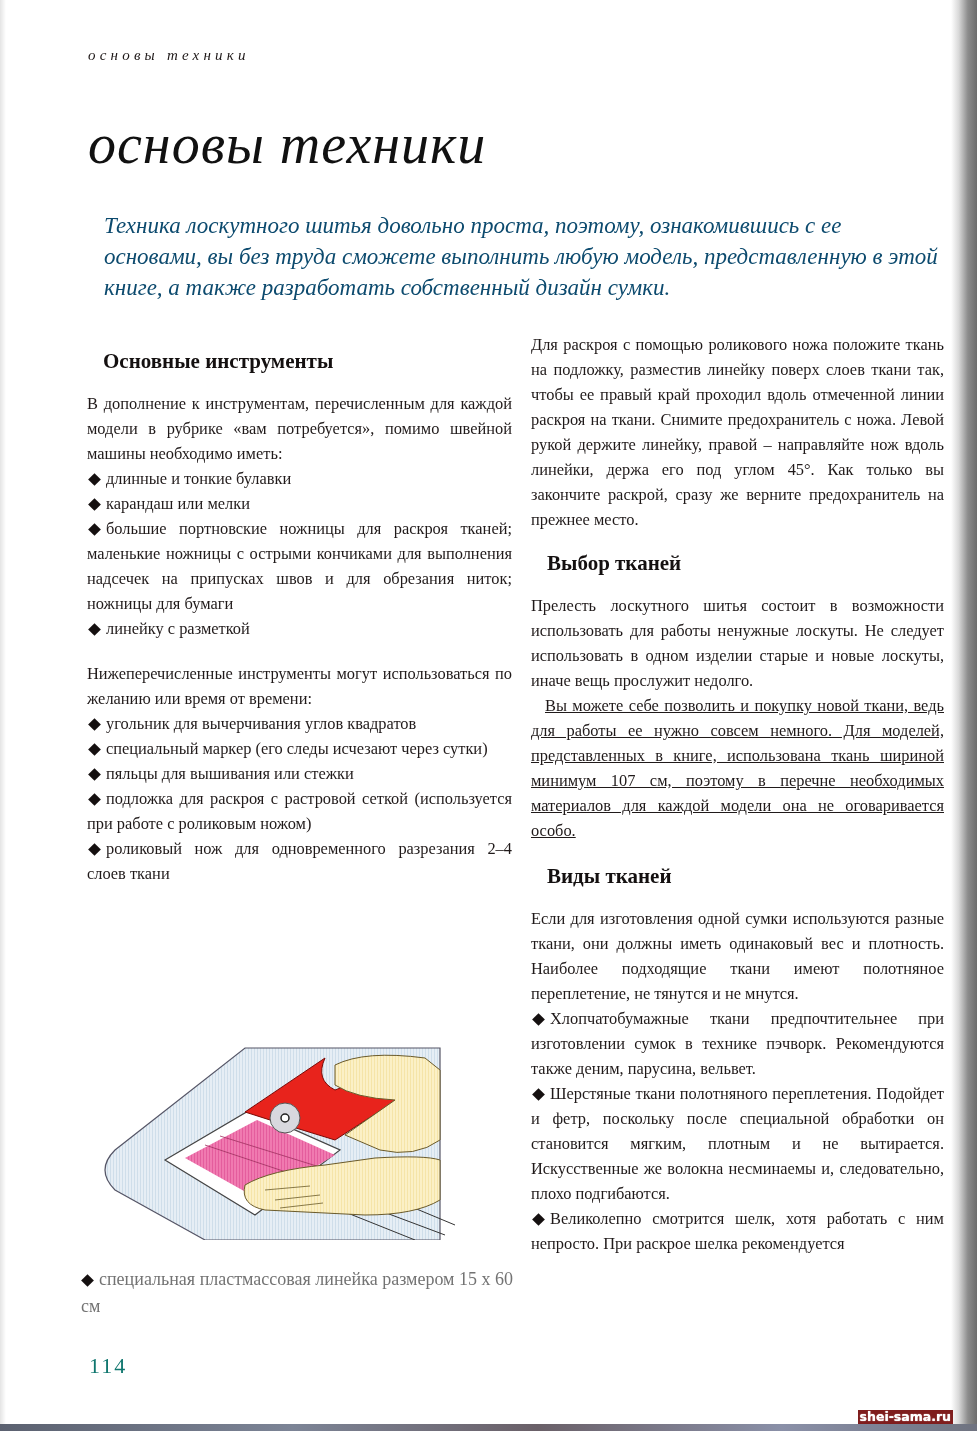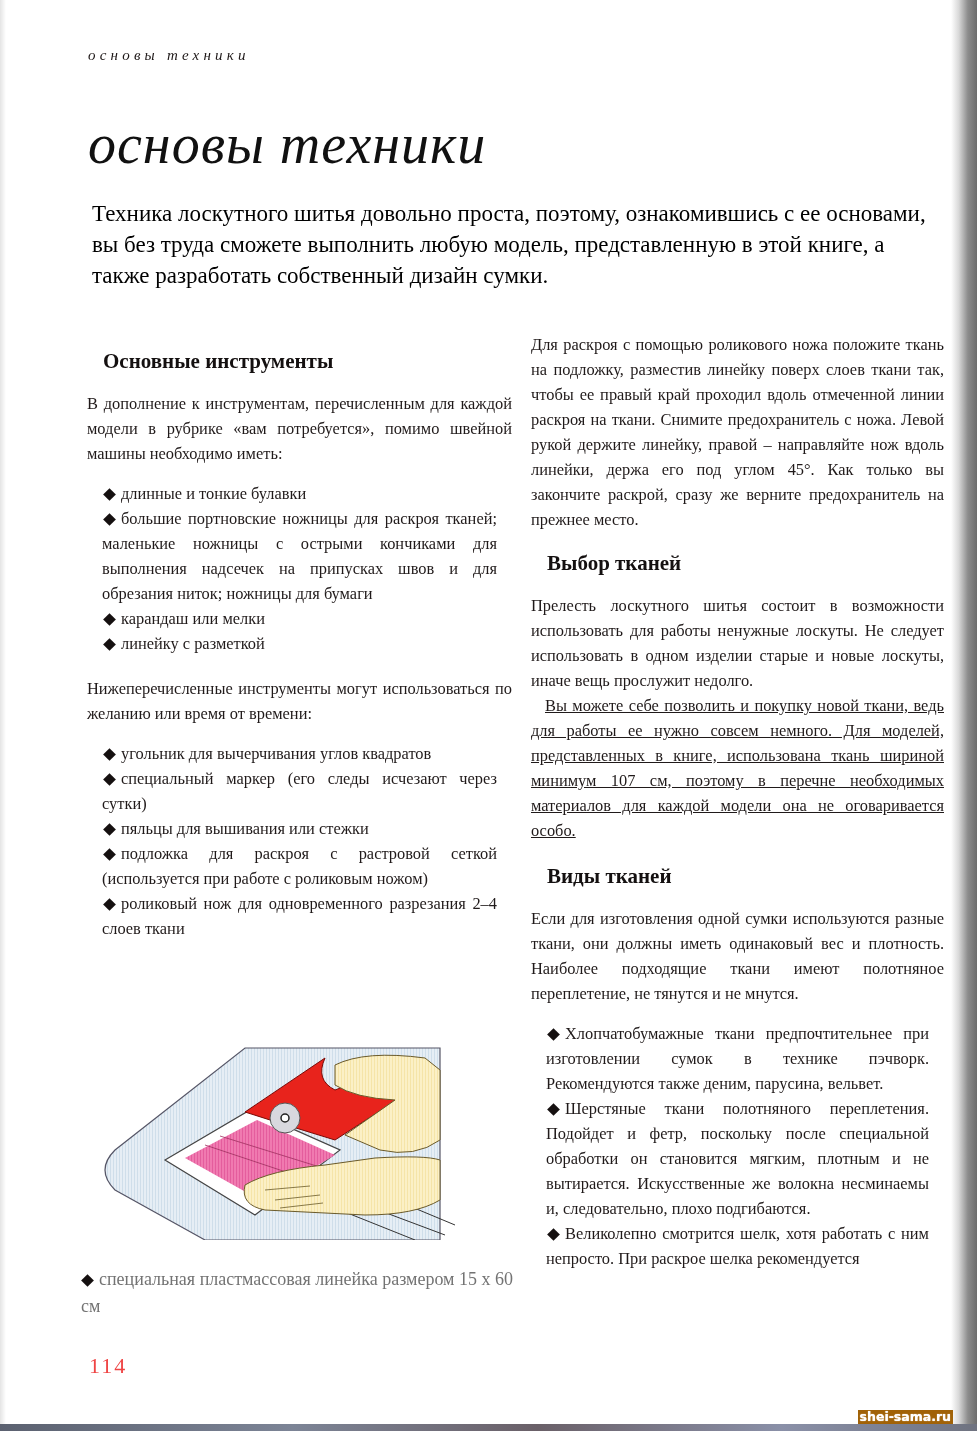--- a/index.html
+++ b/index.html
@@ -25,58 +25,58 @@
       position: absolute; left: 88px; top: 47px;
       font-style: italic; font-size: 15px; letter-spacing: 4.2px;
       color: #1e1818;
     }
     .page-title {
       position: absolute; left: 88px; top: 112px; margin: 0;
       font-style: italic; font-weight: normal; font-size: 56px;
       letter-spacing: 1px; color: #111;
     }
     .intro {
-      position: absolute; left: 88px; top: 194px; width: 840px; margin: 4px;
-      font-size: 23px; line-height: 31px; color: #000000;
+      position: absolute; left: 88px; top: 194px; width: 840px; margin: 16px;
+      font-style: italic; font-size: 23px; line-height: 31px; color: #0c4a6e;
     }
     .col { position: absolute; width: 425px; }
     .col-left { left: 87px; top: 332px; }
     .col-right { left: 531px; top: 332px; width: 413px; }
     .col h2 {
       margin: 16px; font-weight: bold; font-size: 21px; line-height: 27px; color: #141010;
       font-family: "Liberation Serif", "DejaVu Serif", serif;
     }
     .col p, .col li {
       margin: 0; font-size: 16.4px; line-height: 25px; text-align: justify; color: #201a1a;
     }
-    .col ul { list-style: none; margin: 15px; padding: 0; }
+    .col ul { list-style: none; margin: 0; padding: 0; }
     .col li .bullet {
       display: inline-block; width: 9px; height: 9px; background: #151010;
       transform: rotate(45deg); margin: 0 7px 1px 3px; vertical-align: middle;
     }
     .indent { text-indent: 14px; text-decoration: underline; }
     .sec-gap { margin-top: 18px !important; }
     .illustration { position: absolute; left: 95px; top: 1040px; width: 360px; height: 200px; }
     .caption {
       position: absolute; left: 79px; top: 1264px; width: 432px; margin: 2px;
       font-size: 18px; line-height: 27.3px; text-align: justify; color: #737373;
     }
     .caption .bullet {
       display: inline-block; width: 9px; height: 9px; background: #151010;
       transform: rotate(45deg); margin: 0 7px 1px 2px; vertical-align: middle;
     }
     .folio {
       position: absolute; left: 89px; top: 1353px;
-      font-size: 22px; letter-spacing: 2px; color: #ef4444;
+      font-size: 22px; letter-spacing: 2px; color: #0f766e;
     }
     .watermark {
       position: absolute; right: 24px; bottom: 7px;
       font-family: "DejaVu Sans", "Liberation Sans", sans-serif;
       font-weight: bold; font-size: 12.5px; color: #ffffff;
-      background: #a16207; padding: 0 2px; line-height: 14px;
+      background: #7f1d1d; padding: 0 2px; line-height: 14px;
       text-shadow: 0 0 1px #fff;
     }
   </style>
 </head>
 <body>
 
 <div class="page">
   <div class="left-edge"></div>
 
   <div class="running-head">основы техники</div>
@@ -84,22 +84,22 @@
   <h1 class="page-title">основы техники</h1>
 
   <p class="intro">Техника лоскутного шитья довольно проста, поэтому, ознакомившись с ее основами, вы  без труда сможете выполнить любую модель, представленную в этой книге, а также разработать собственный  дизайн сумки.</p>
 
   <div class="col col-left">
     <section>
       <h2>Основные инструменты</h2>
       <p>В дополнение к инструментам, перечисленным для каждой модели в рубрике «вам потребуется», помимо швейной машины необходимо иметь:</p>
       <ul>
         <li><span class="bullet"></span><span>длинные и тонкие булавки</span></li>
+        <li><span class="bullet"></span><span>карандаш или мелки</span></li>
         <li><span class="bullet"></span><span>большие портновские ножницы для раскроя тканей; маленькие ножницы с острыми кончиками для выполнения надсечек на припусках  швов и для обрезания ниток; ножницы для  бумаги</span></li>
-        <li><span class="bullet"></span><span>карандаш или мелки</span></li>
         <li><span class="bullet"></span><span>линейку с разметкой</span></li>
       </ul>
     </section>
 
     <section style="margin-top:20px;">
       <p>Нижеперечисленные инструменты могут использоваться по желанию или время от времени:</p>
       <ul>
         <li><span class="bullet"></span><span>угольник для вычерчивания углов квадратов</span></li>
         <li><span class="bullet"></span><span>специальный маркер (его следы исчезают через сутки)</span></li>
         <li><span class="bullet"></span><span>пяльцы для вышивания или стежки</span></li>

